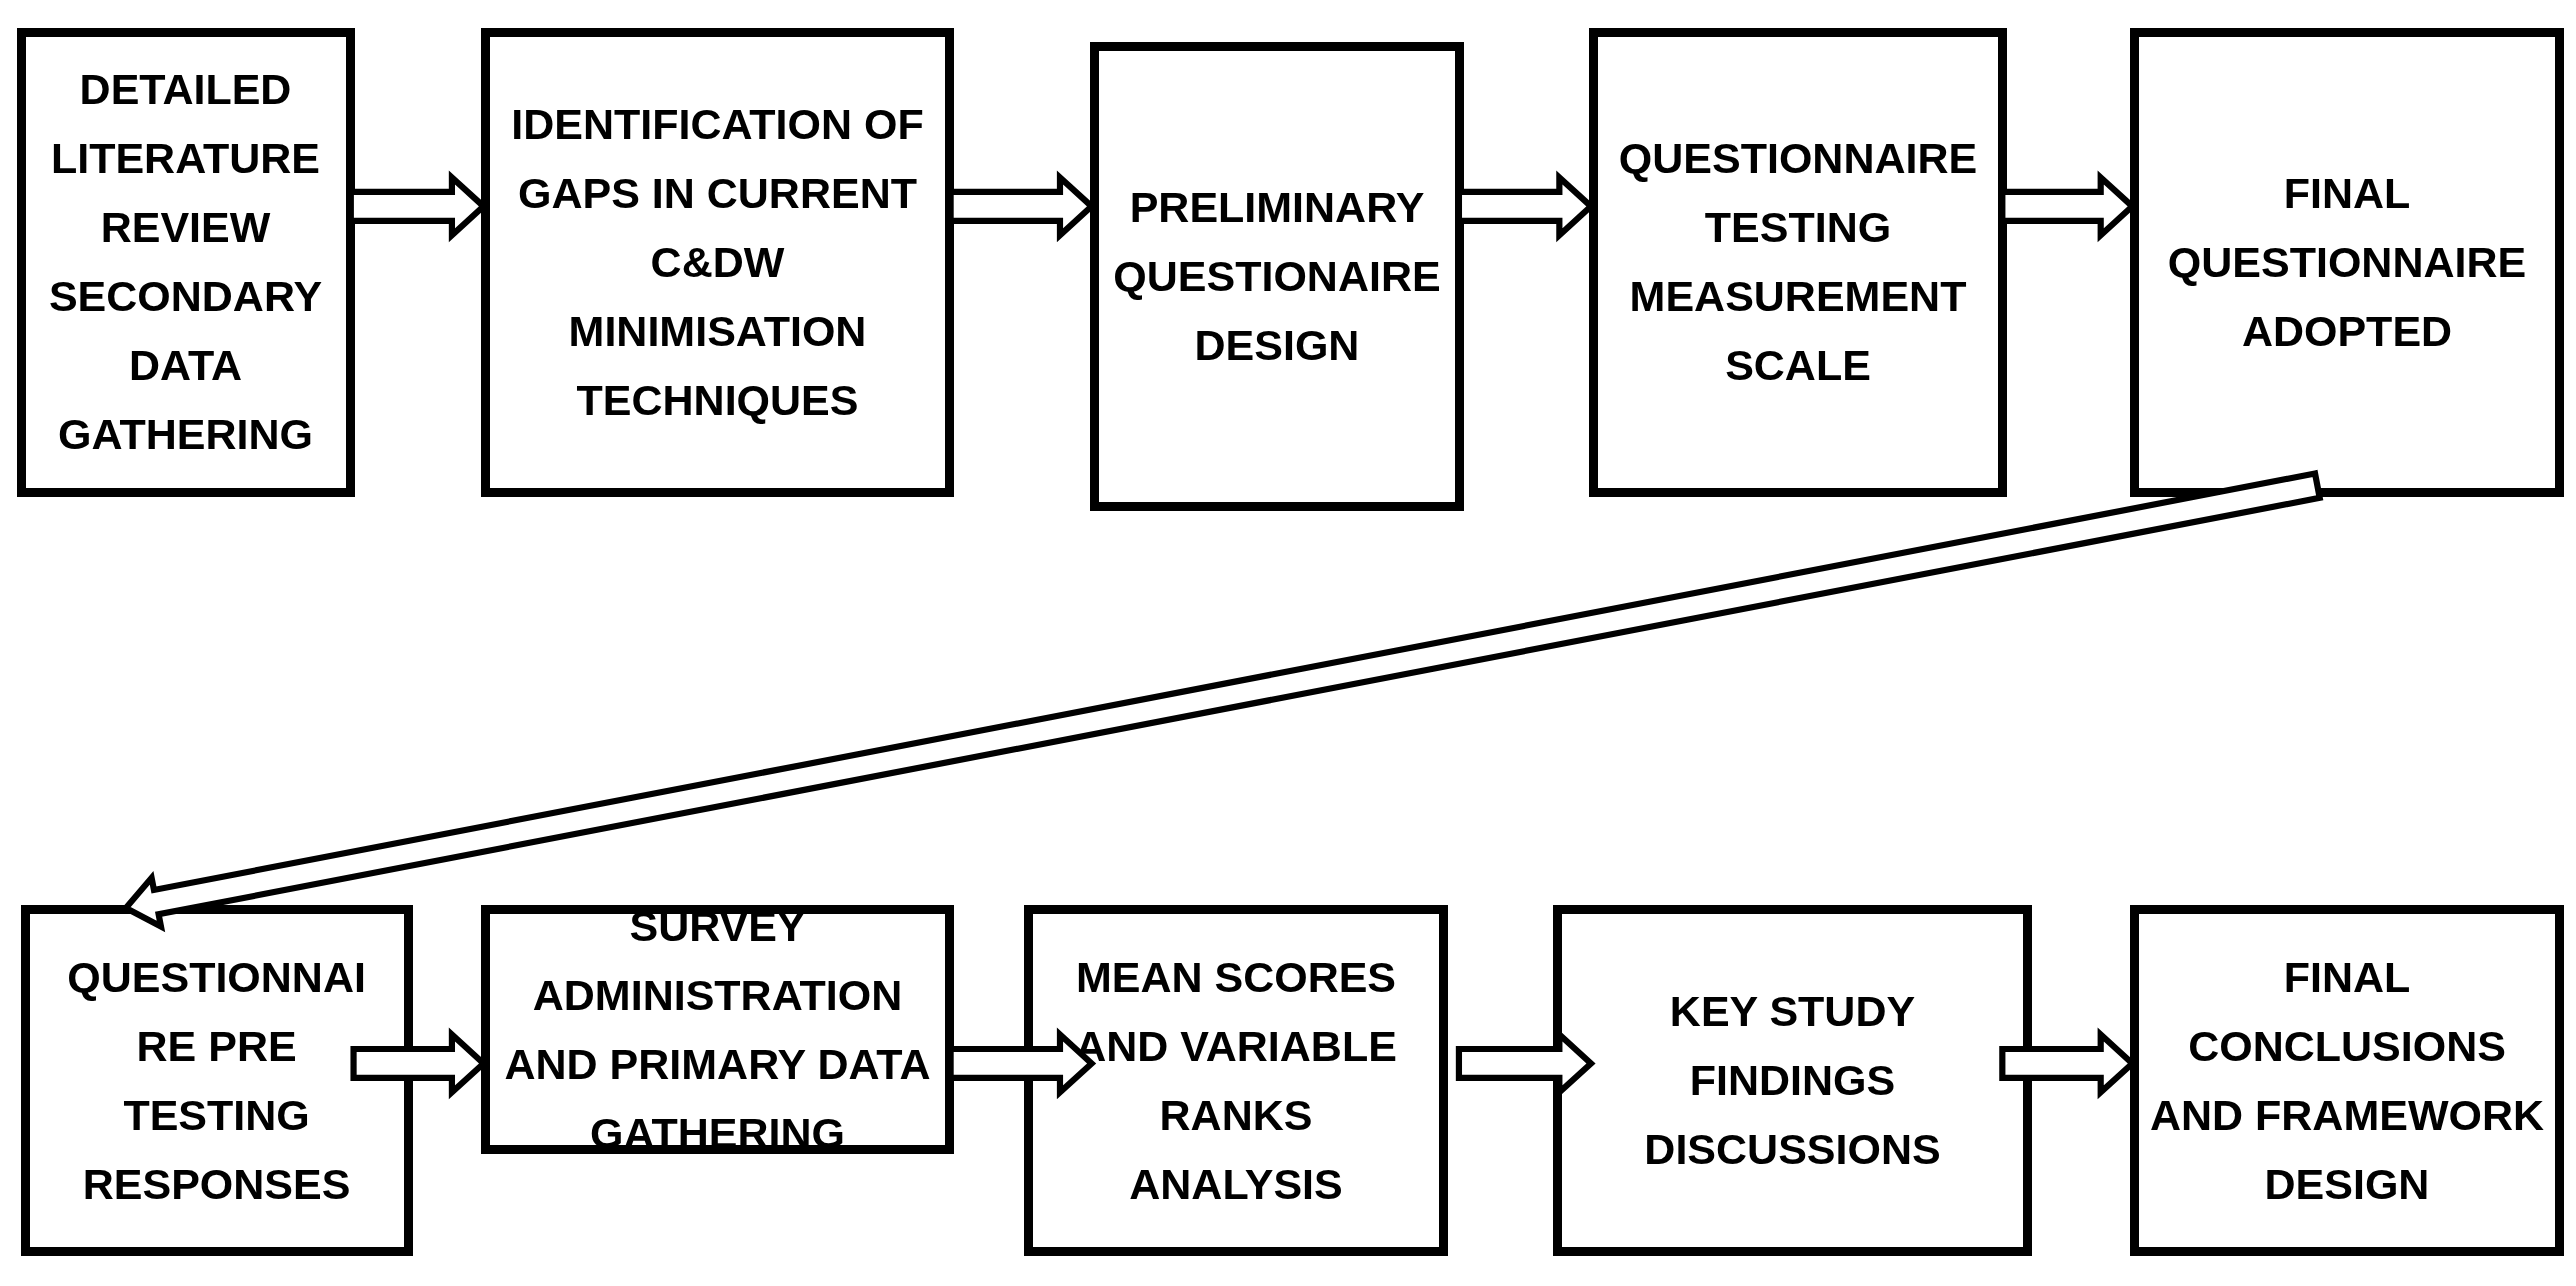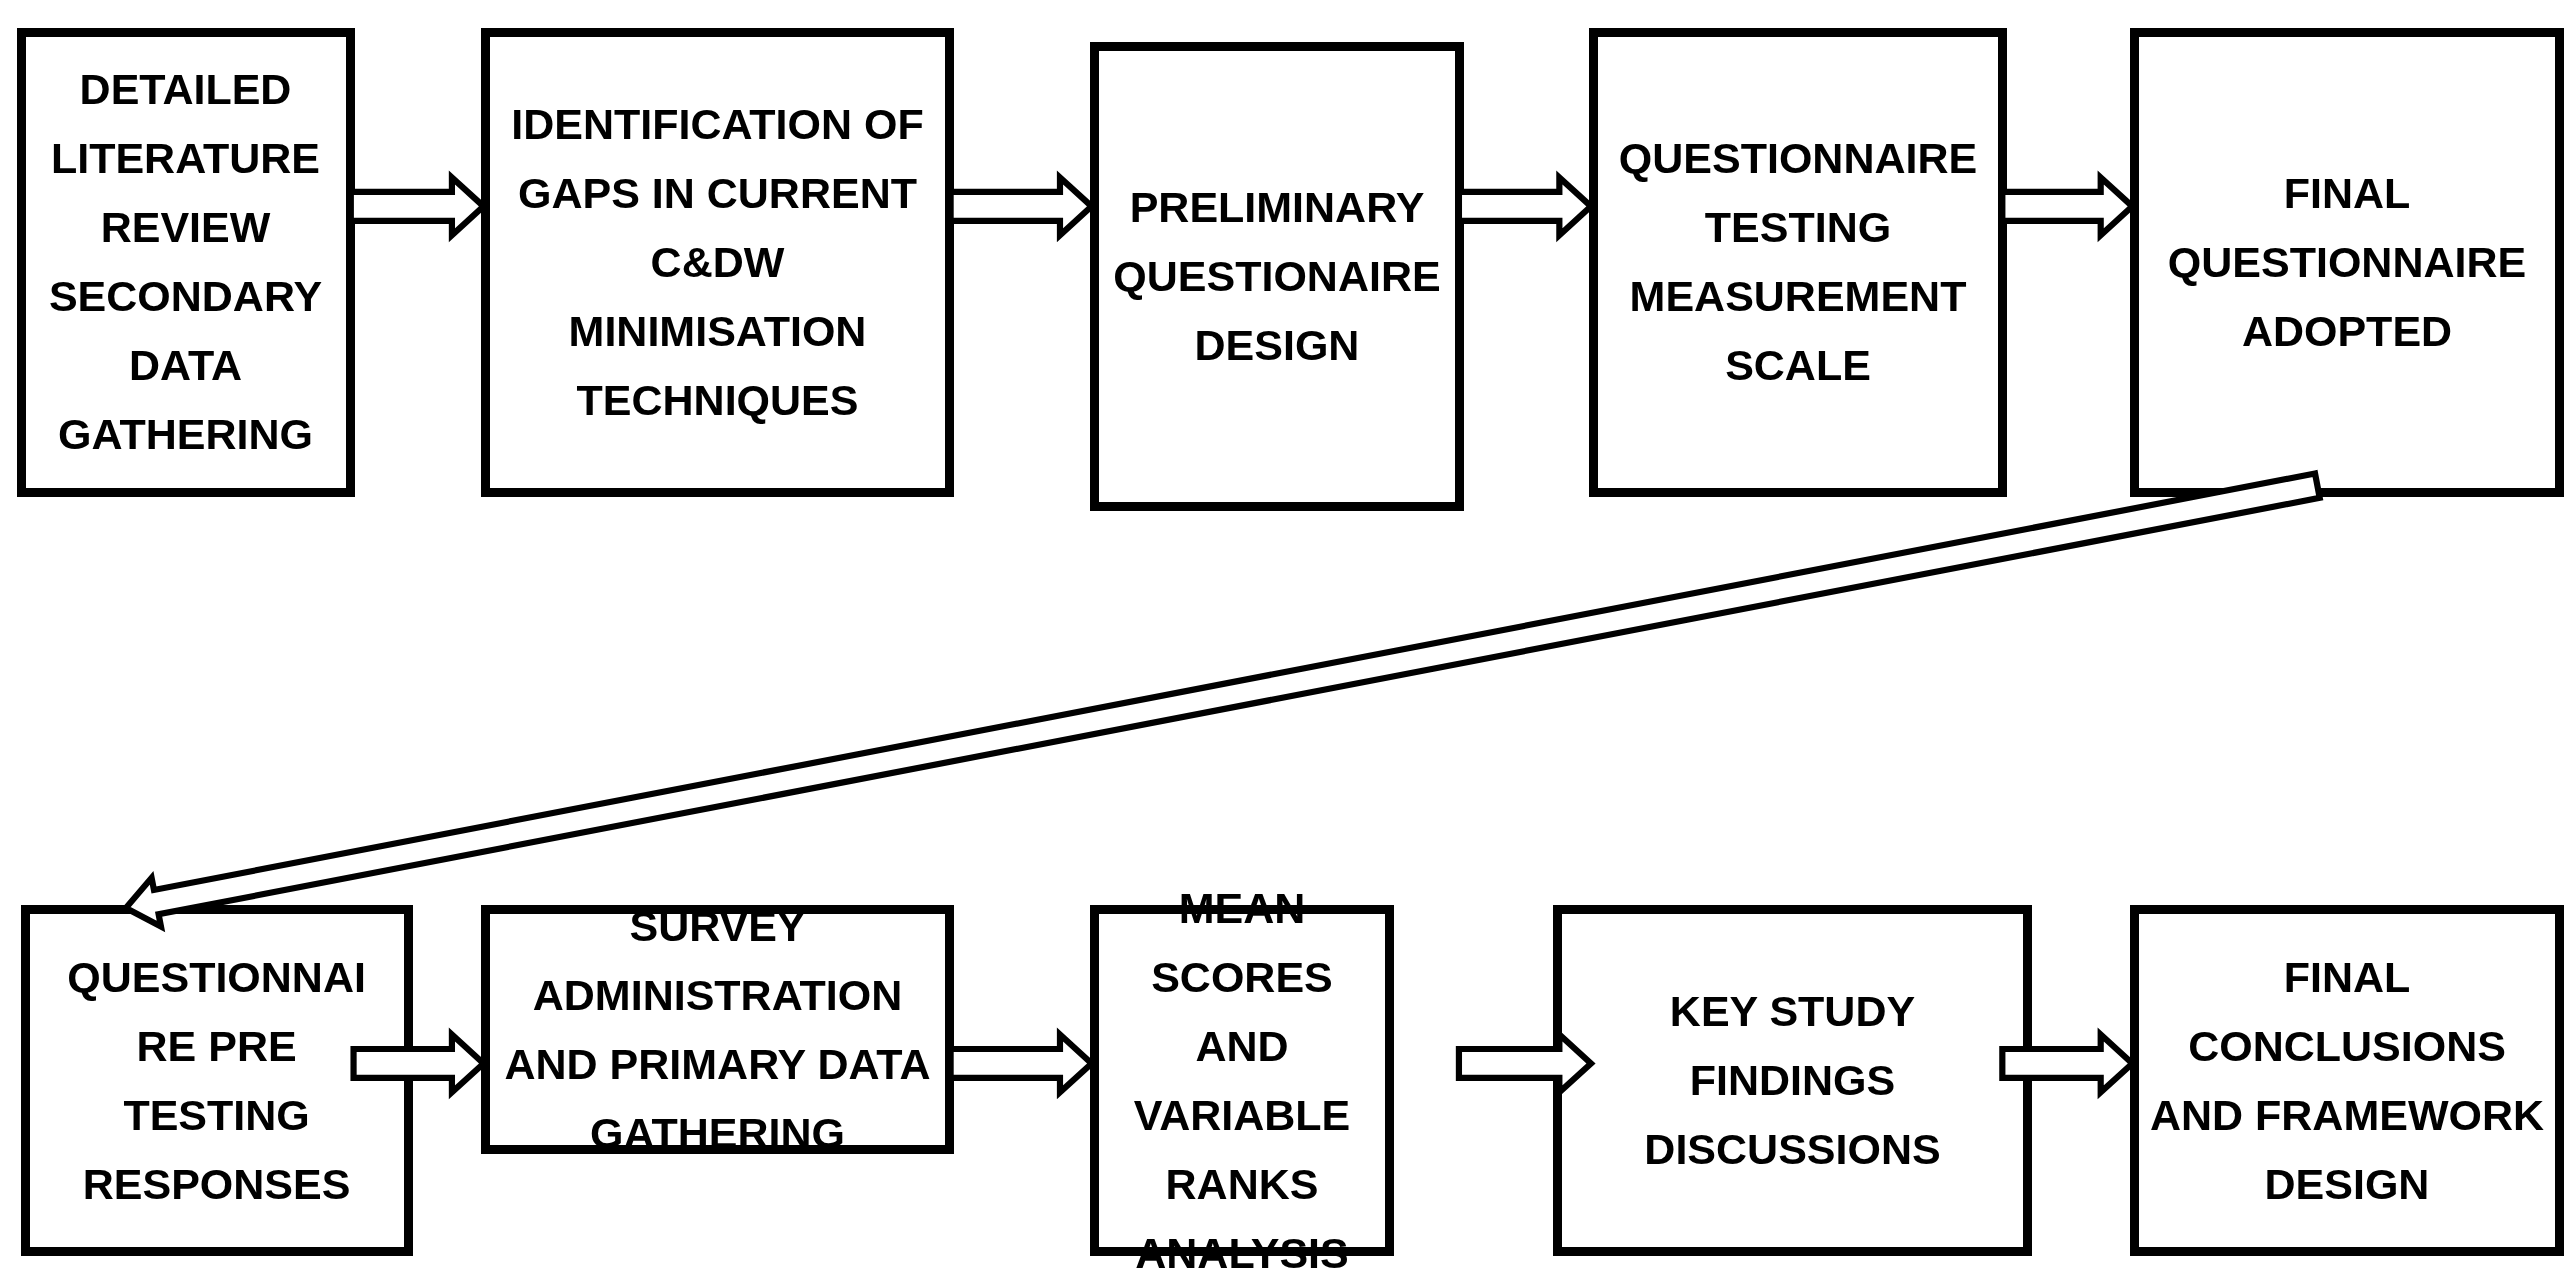--- a/index.html
+++ b/index.html
@@ -96,21 +96,21 @@
 RESPONSES</div>
   </div>
 
   <div class="box" style="left:481px; top:905px; width:473px; height:249px;">
     <div class="label">SURVEY
 ADMINISTRATION
 AND PRIMARY DATA
 GATHERING</div>
   </div>
 
-  <div class="box" style="left:1090px; top:905px; width:304px; height:351px;">
+  <div class="box" style="left:1024px; top:905px; width:424px; height:351px;">
     <div class="label">MEAN SCORES
 AND VARIABLE
 RANKS
 ANALYSIS</div>
   </div>
 
   <div class="box" style="left:1553px; top:905px; width:479px; height:351px;">
     <div class="label">KEY STUDY
 FINDINGS
 DISCUSSIONS</div>

